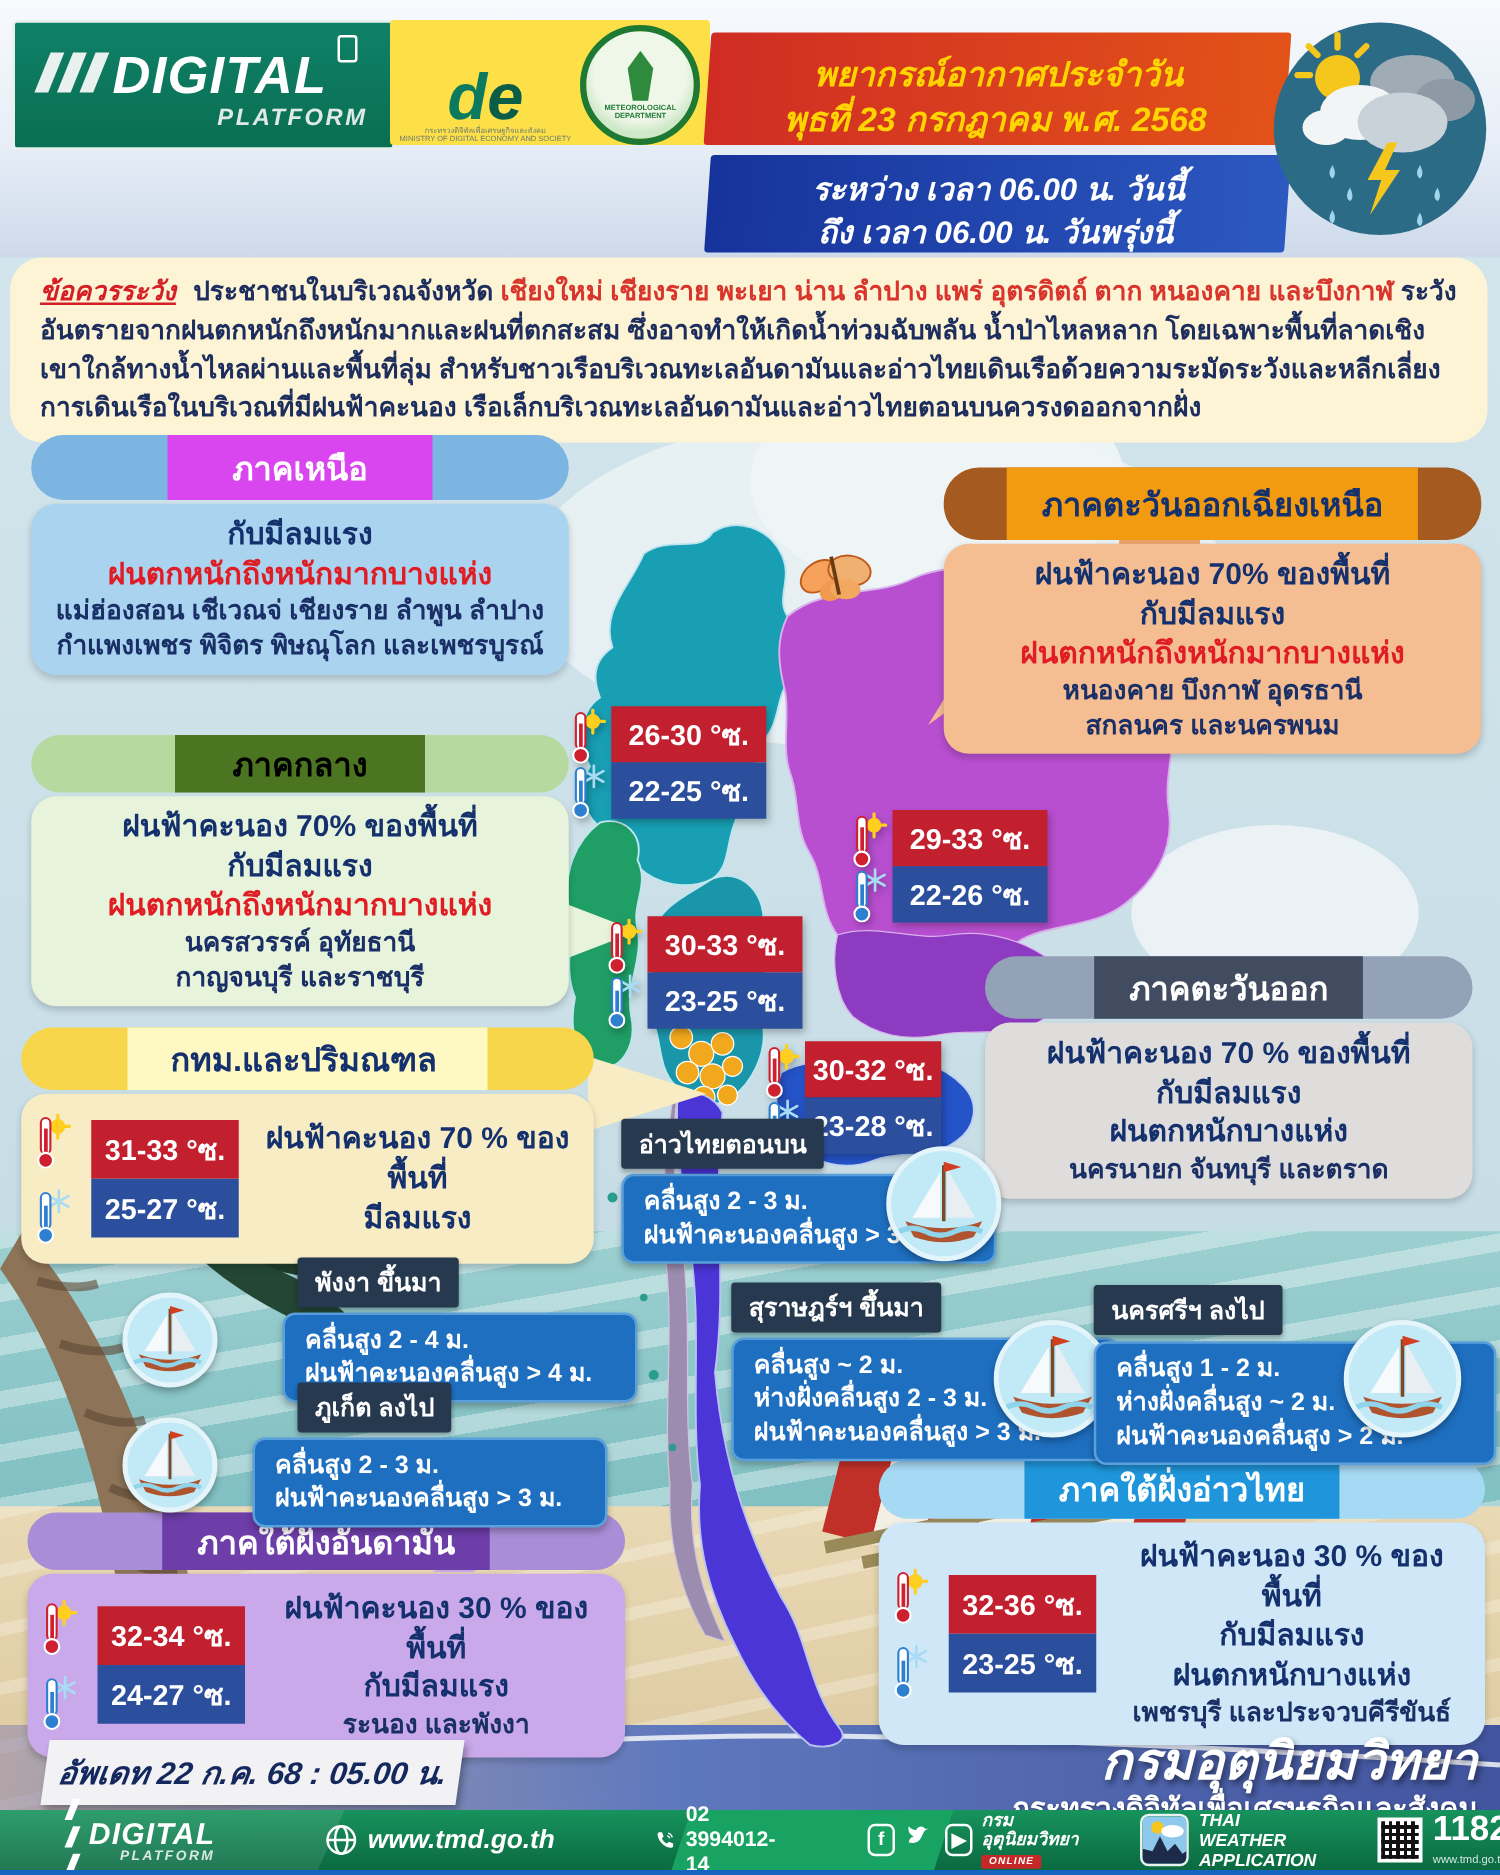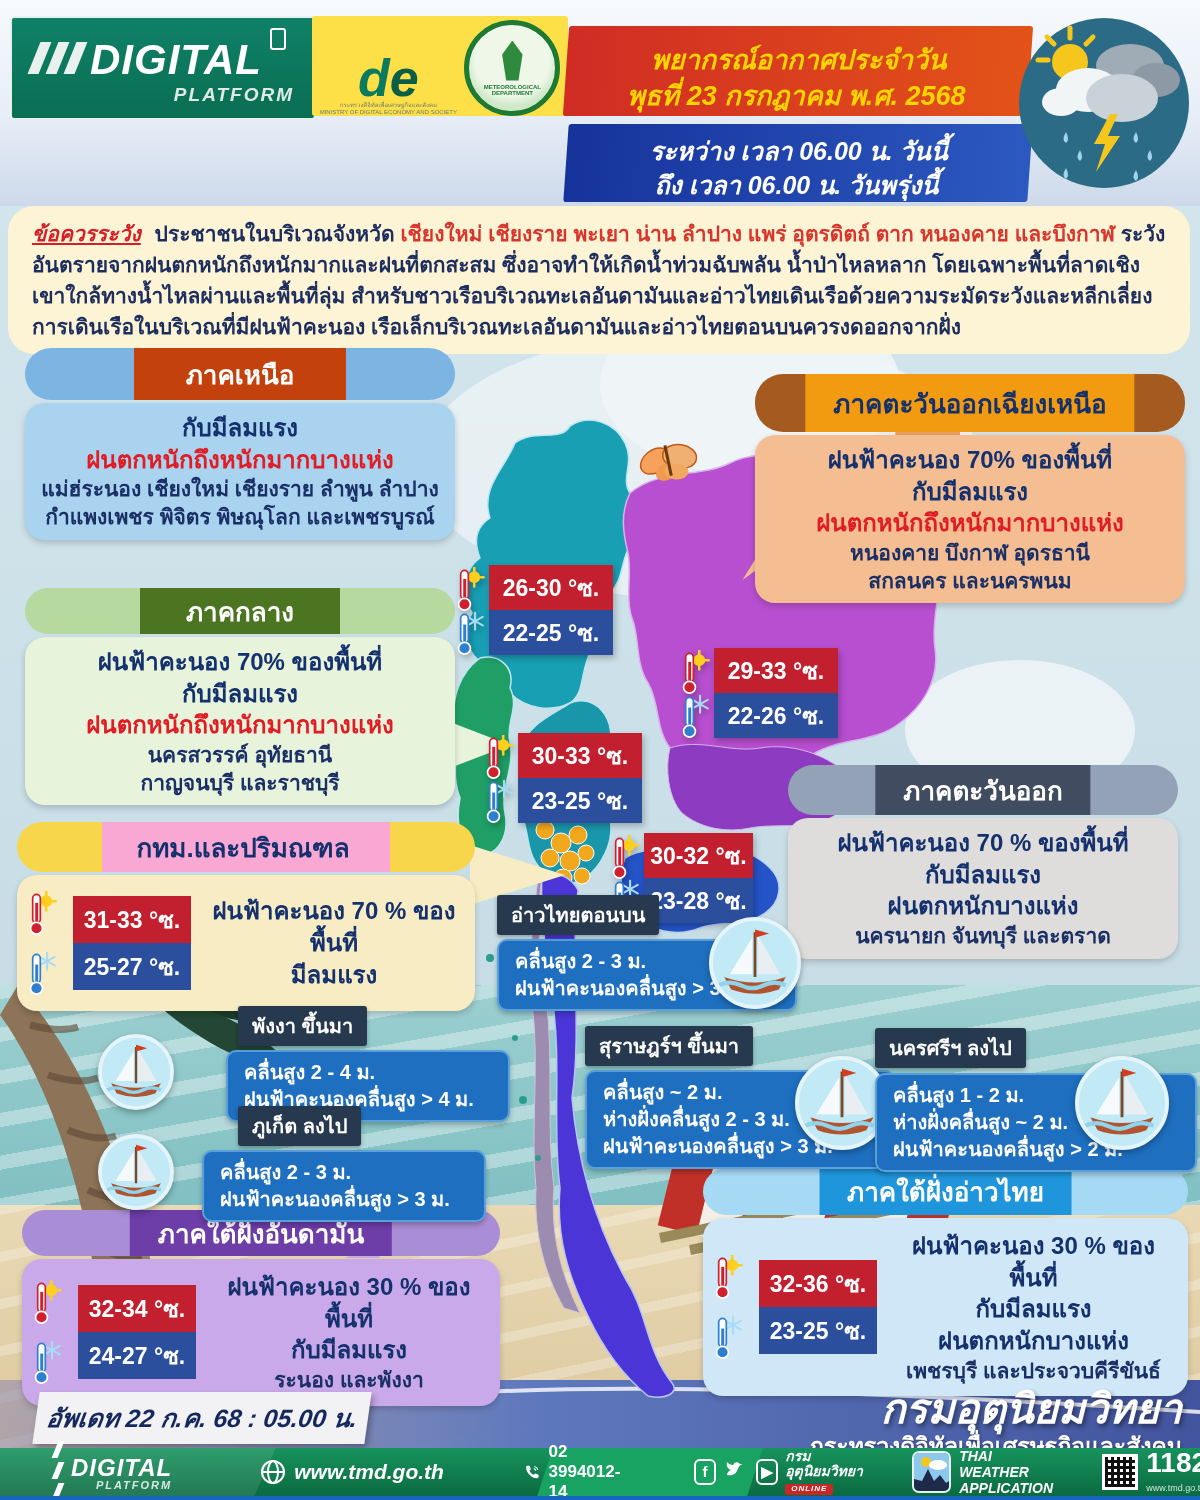--- a/index.html
+++ b/index.html
@@ -44,29 +44,29 @@
   
   .rbox{position:absolute;z-index:3;}
   .pill{position:relative;border-radius:28px;}
   .ttl{position:absolute;left:50%;top:0;transform:translateX(-50%);height:100%;display:flex;align-items:center;justify-content:center;
     font-weight:bold;font-size:26px;white-space:nowrap;padding:0 28px;box-sizing:border-box;}
   .bdy{border-radius:20px;text-align:center;padding:9px 6px;margin-top:3px;box-shadow:0 3px 6px rgba(0,0,0,.18);}
   .ln{line-height:1.32;}
   .ln.main{font-size:24px;font-weight:bold;color:#14316e;}
   .ln.red{font-size:24px;font-weight:bold;color:#e01d24;}
   .ln.prov{font-size:21px;font-weight:600;color:#1a2f66;}
-  .north .pill{background:#7cb5e2;} .north .ttl{background:#c2410c;color:#fff;}
+  .north .pill{background:#7cb5e2;} .north .ttl{background:#d946ef;color:#fff;}
   .north .bdy{background:#a9d3ef;}
-  .central .pill{background:#b6d99f;} .central .ttl{background:#4c7522;color:#ffffff;}
+  .central .pill{background:#b6d99f;} .central .ttl{background:#4c7522;color:#000000;}
   .central .bdy{background:#e7f3da;}
   .ne .pill{background:#a55a20;} .ne .ttl{background:#f29b10;color:#14316e;}
   .ne .bdy{background:#f4bd92;}
   .east .pill{background:#93a2b6;} .east .ttl{background:#414c60;color:#fff;}
   .east .bdy{background:#dedddb;}
-  .bkk .pill{background:#f8d64b;} .bkk .ttl{background:#f9a8d4;color:#14316e;padding-left:22px;}
+  .bkk .pill{background:#f8d64b;} .bkk .ttl{background:#fef9c3;color:#14316e;padding-left:22px;}
   .bkk .bdy{background:#f8ecc4;}
   .anda .pill{background:#a98dd6;} .anda .ttl{background:#6d3da8;color:#fff;}
   .anda .bdy{background:#c9a9e9;}
   .gulf .pill{background:#a6d9f4;} .gulf .ttl{background:#1f96dc;color:#fff;}
   .gulf .bdy{background:#cfe7f7;}
   .bdy.h{display:flex;align-items:center;gap:12px;text-align:center;padding:12px 10px;}
   .ticons{display:flex;flex-direction:column;gap:16px;width:34px;}
   .tvals{display:flex;flex-direction:column;}
   .tmax,.tmin{width:118px;height:47px;display:flex;align-items:center;justify-content:center;color:#fff;font-weight:bold;font-size:23px;}
   .tmax{background:#c3202f;} .tmin{background:#2c4f9d;}
@@ -272,21 +272,21 @@
   <div class="tail" style="left:470px;top:845px;width:95px;height:60px;background:#f8ecc4;clip-path:polygon(0 0,100% 50%,0 100%);"></div>
   <div class="tail" style="left:345px;top:1206px;width:110px;height:52px;background:#c9a9e9;clip-path:polygon(0 100%,100% 0,30% 100%);"></div>
 
   <div class="rbox north" style="left:25px;top:348px;width:430px;">
     <div class="pill" style="height:52px;">
       <div class="ttl" style="min-width:212px;">ภาคเหนือ</div>
     </div>
     <div class="bdy">
       <div class="ln main">กับมีลมแรง</div>
       <div class="ln red">ฝนตกหนักถึงหนักมากบางแห่ง</div>
-      <div class="ln prov">แม่ฮ่ระนอง เชียงใหม่ เชียงราย ลำพูน ลำปาง</div>
+      <div class="ln prov">แม่ฮ่องสอน เชีเวณจ่ เชียงราย ลำพูน ลำปาง</div>
       <div class="ln prov">กำแพงเพชร พิจิตร พิษณุโลก และเพชรบูรณ์</div>
     </div>
   </div>
 
   <div class="rbox central" style="left:25px;top:588px;width:430px;">
     <div class="pill" style="height:46px;">
       <div class="ttl" style="min-width:200px;">ภาคกลาง</div>
     </div>
     <div class="bdy">
       <div class="ln main">ฝนฟ้าคะนอง 70% ของพื้นที่</div>

